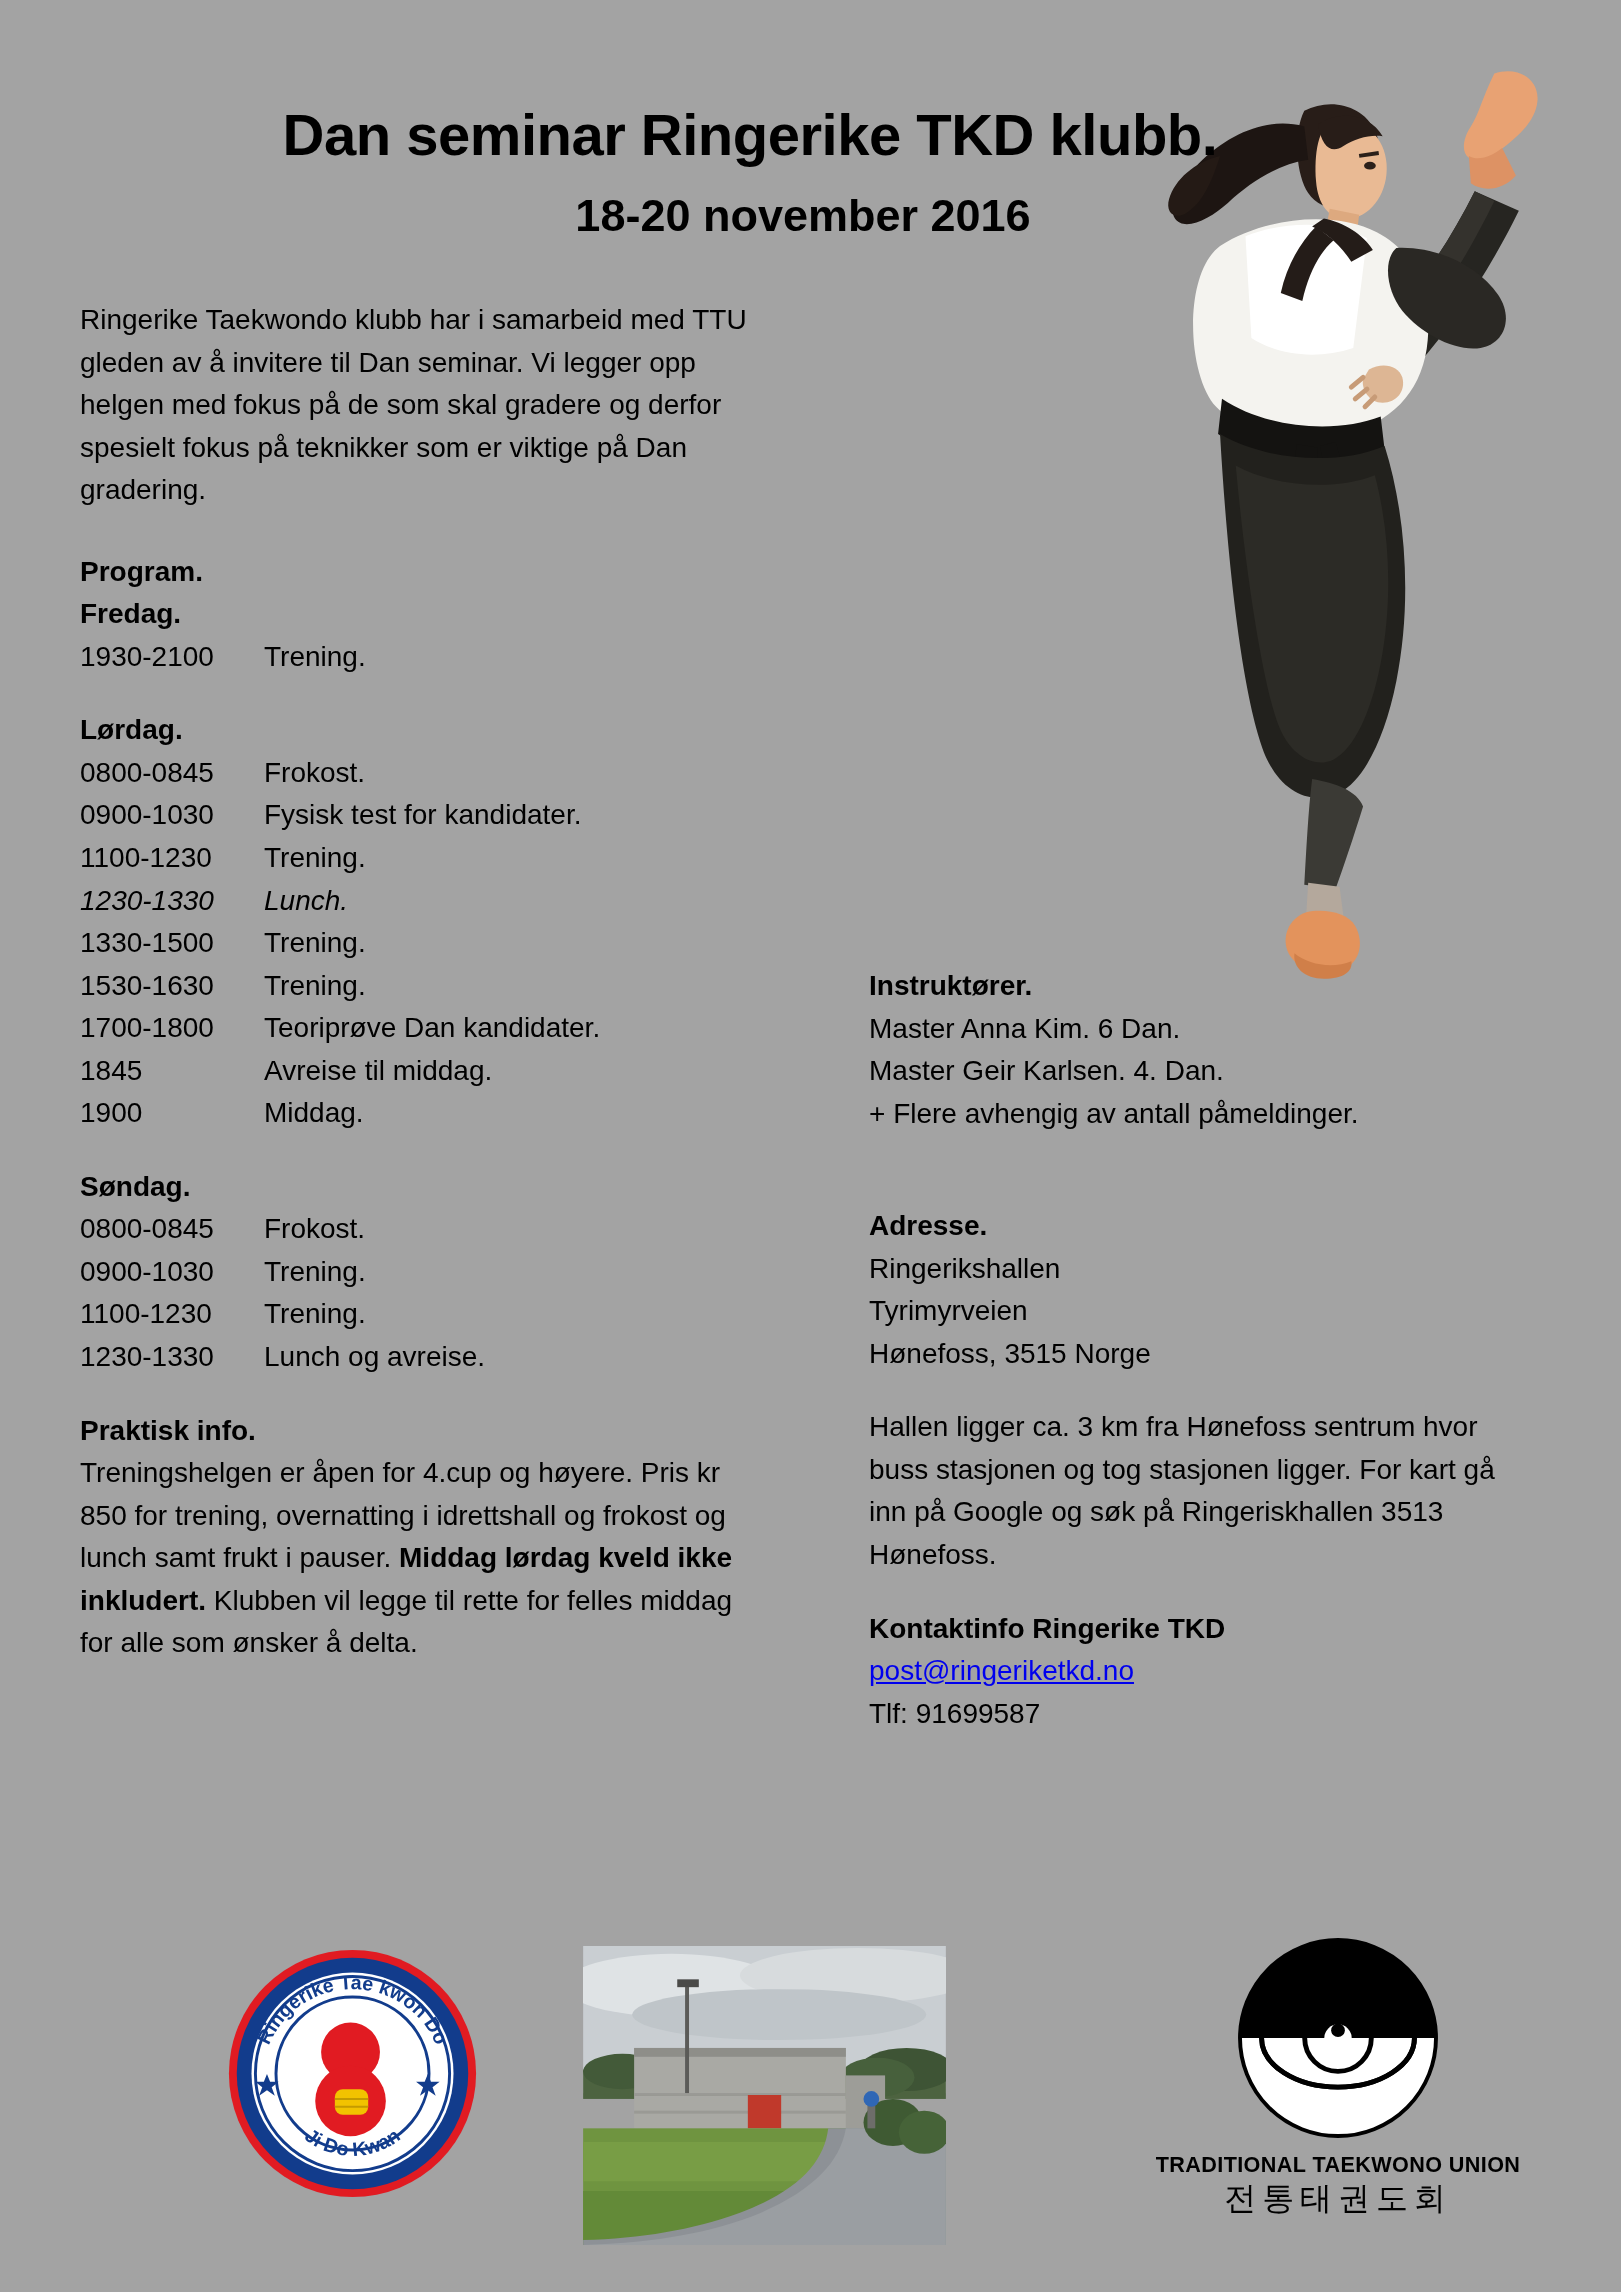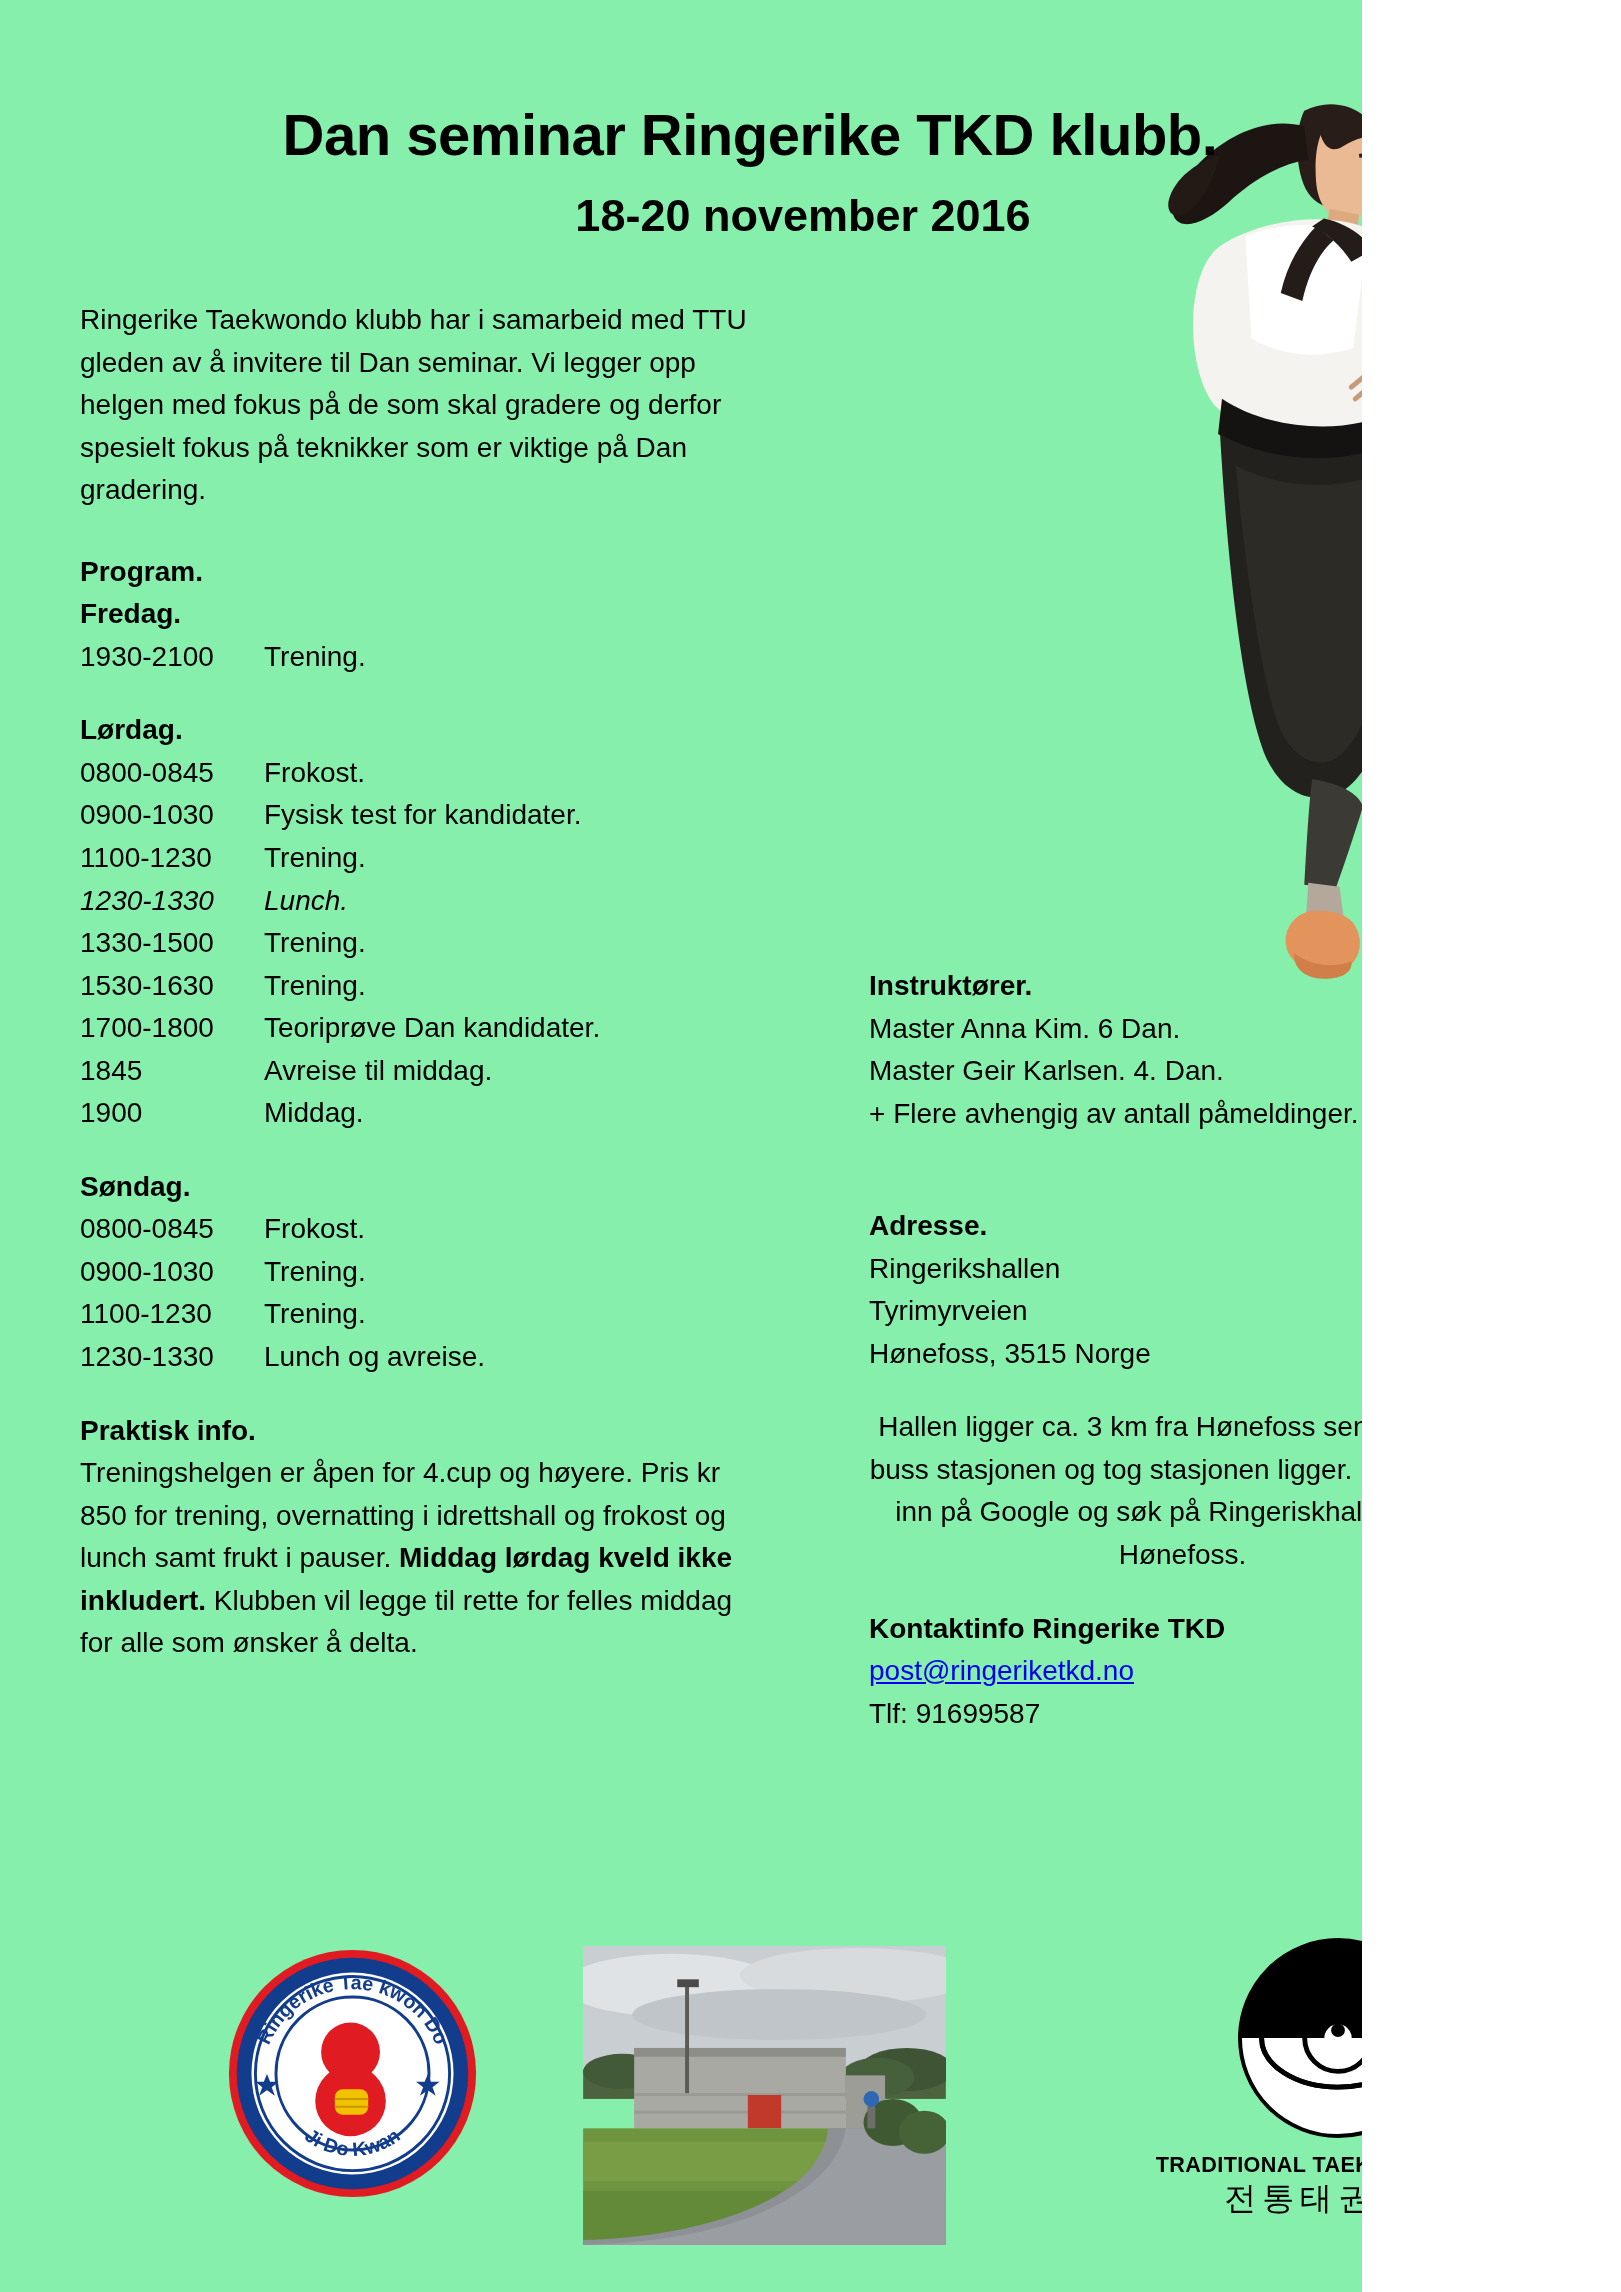--- a/index.html
+++ b/index.html
@@ -5,23 +5,23 @@
   html, body {
     margin: 0;
     padding: 0;
     background: #ffffff;
   }
   body {
     font-family: "Liberation Sans", sans-serif;
   }
   #poster {
     position: relative;
-    width: 1362px;
+    width: 1621px;
     height: 2293px;
-    background: #86efac;
+    background: #a3a3a3;
     overflow: hidden;
     color: #000000;
   }
 
   
   .title-wrap {
     position: absolute;
     left: 0;
     top: 106px;
     width: 1500px;
@@ -102,21 +102,20 @@
   }
   .r-line {
     font-size: 28px;
     line-height: 1.52;
     margin: 0;
   }
   .r-par {
     font-size: 28px;
     line-height: 1.52;
     margin: 0;
-    text-align: center;
   }
   a.link {
     color: #0000ee;
     text-decoration: underline;
   }
 
   
   .bottom-block {
     position: absolute;
     left: 176px;

